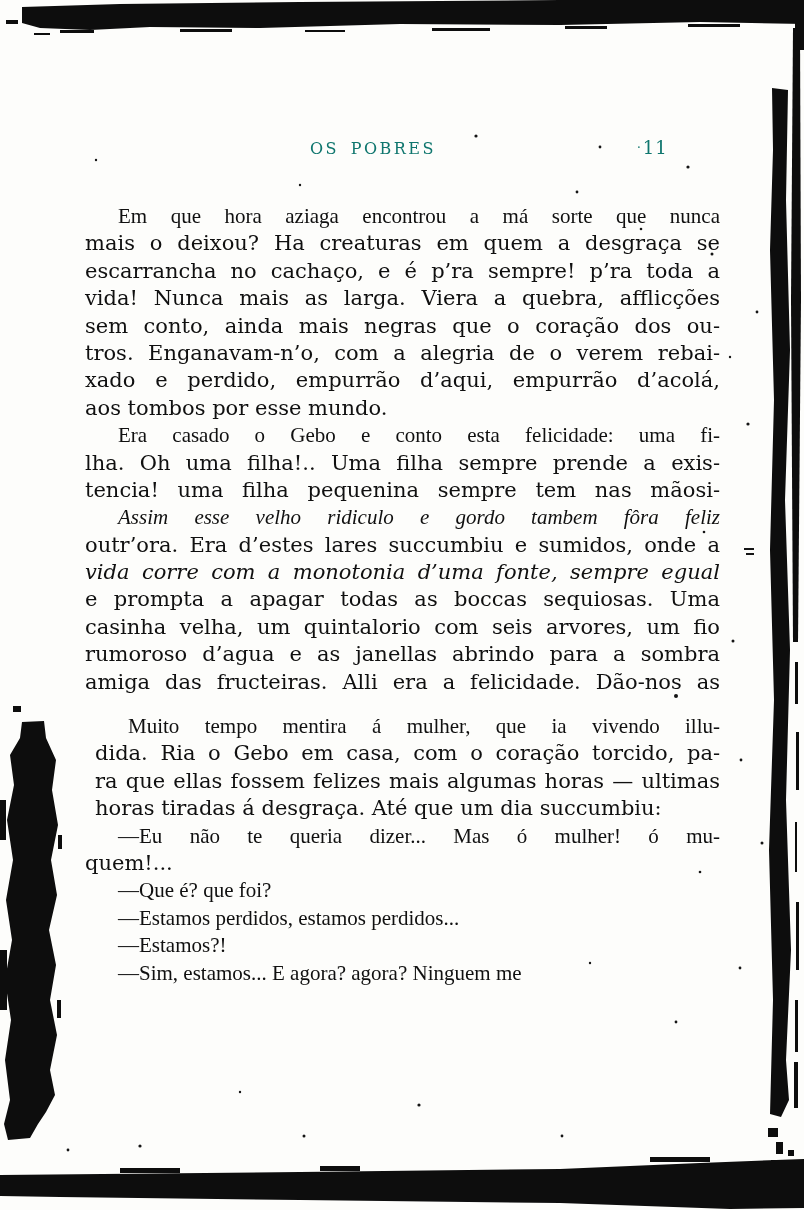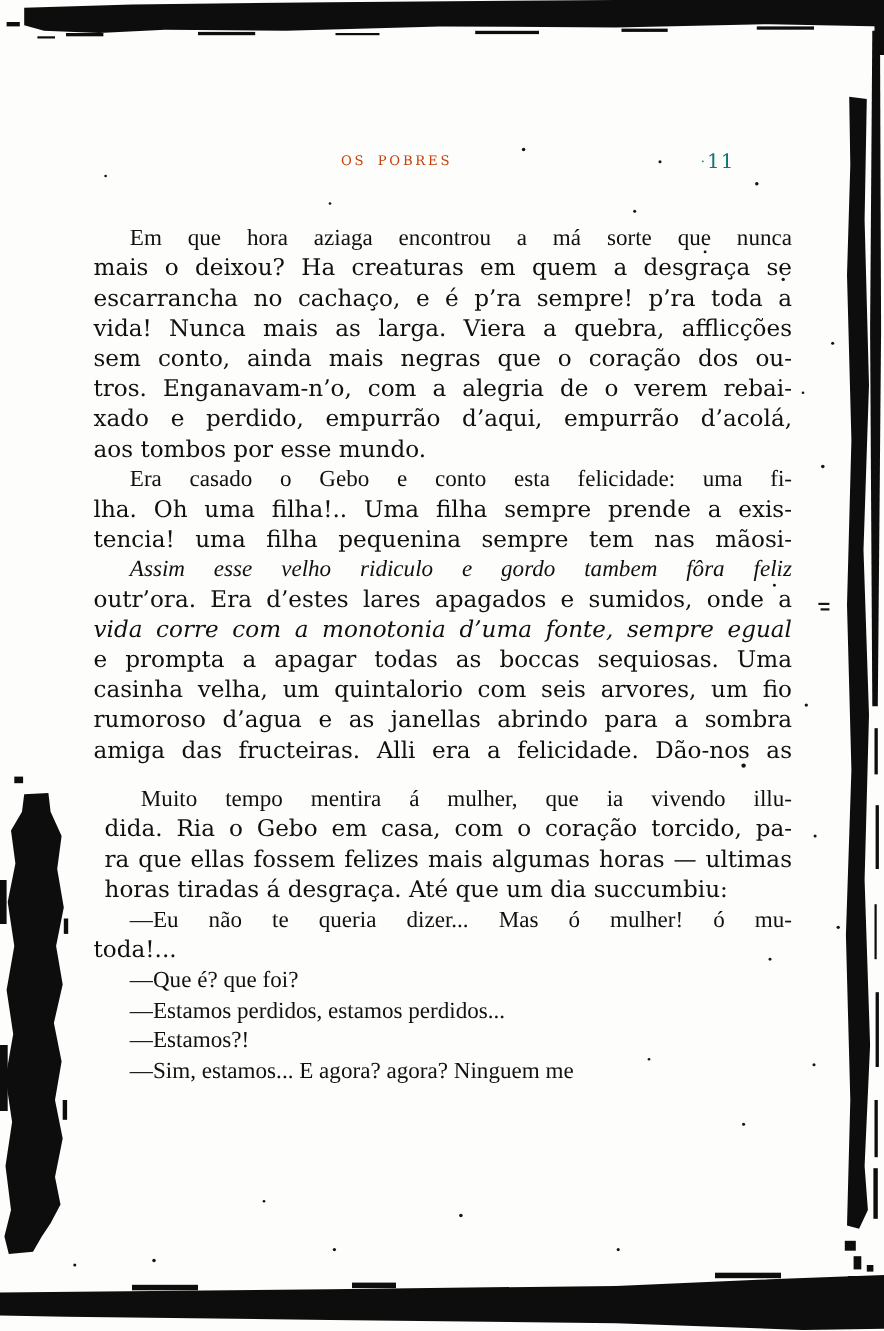--- a/index.html
+++ b/index.html
@@ -9,24 +9,24 @@
     height: 1210px;
     background: #fdfdfb;
     overflow: hidden;
     font-family: "DejaVu Serif", "Liberation Serif", serif;
     color: #101010;
   }
   .header-title {
     position: absolute;
     left: 310px;
     top: 139px;
-    font-size: 12px;
+    font-size: 16px;
     letter-spacing: 2.5px;
     word-spacing: 4px;
-    color: #c2410c;
+    color: #0f766e;
   }
   .page-number {
     position: absolute;
     left: 637px;
     top: 137px;
     font-size: 18px;
     letter-spacing: 1px;
     color: #0f766e;
   }
   .page-number::before { content: "·"; font-size: 12px; vertical-align: 2px; margin-right: 1px; }
@@ -76,38 +76,38 @@
     </div>
 
     <div class="para">
       <div class="line indent">Era casado o Gebo e conto esta felicidade: uma fi-</div>
       <div class="line">lha. Oh uma filha!.. Uma filha sempre prende a exis-</div>
       <div class="line">tencia! uma filha pequenina sempre tem nas mãosi-</div>
     </div>
 
     <div class="para">
       <div class="line indent italic">Assim esse velho ridiculo e gordo tambem fôra feliz</div>
-      <div class="line">outr’ora. Era d’estes lares apagados e sumidos, onde a</div>
+      <div class="line">outr’ora. Era d’estes lares succumbiu e sumidos, onde a</div>
       <div class="line italic">vida corre com a monotonia d’uma fonte, sempre egual</div>
       <div class="line">e prompta a apagar todas as boccas sequiosas. Uma</div>
       <div class="line">casinha velha, um quintalorio com seis arvores, um fio</div>
       <div class="line">rumoroso d’agua e as janellas abrindo para a sombra</div>
       <div class="line">amiga das fructeiras. Alli era a felicidade. Dão-nos as</div>
     </div>
 
     <div class="para space-before">
       <div class="line indent">Muito tempo mentira á mulher, que ia vivendo illu-</div>
       <div class="line">dida. Ria o Gebo em casa, com o coração torcido, pa-</div>
       <div class="line">ra que ellas fossem felizes mais algumas horas — ultimas</div>
       <div class="line end">horas tiradas á desgraça. Até que um dia succumbiu:</div>
     </div>
 
     <div class="para">
       <div class="line indent">—Eu não te queria dizer... Mas ó mulher! ó mu-</div>
-      <div class="line end">toda!...</div>
+      <div class="line end">quem!...</div>
     </div>
 
     <div class="para">
       <div class="line indent end">—Que é? que foi?</div>
     </div>
 
     <div class="para">
       <div class="line indent end">—Estamos perdidos, estamos perdidos...</div>
     </div>
 

